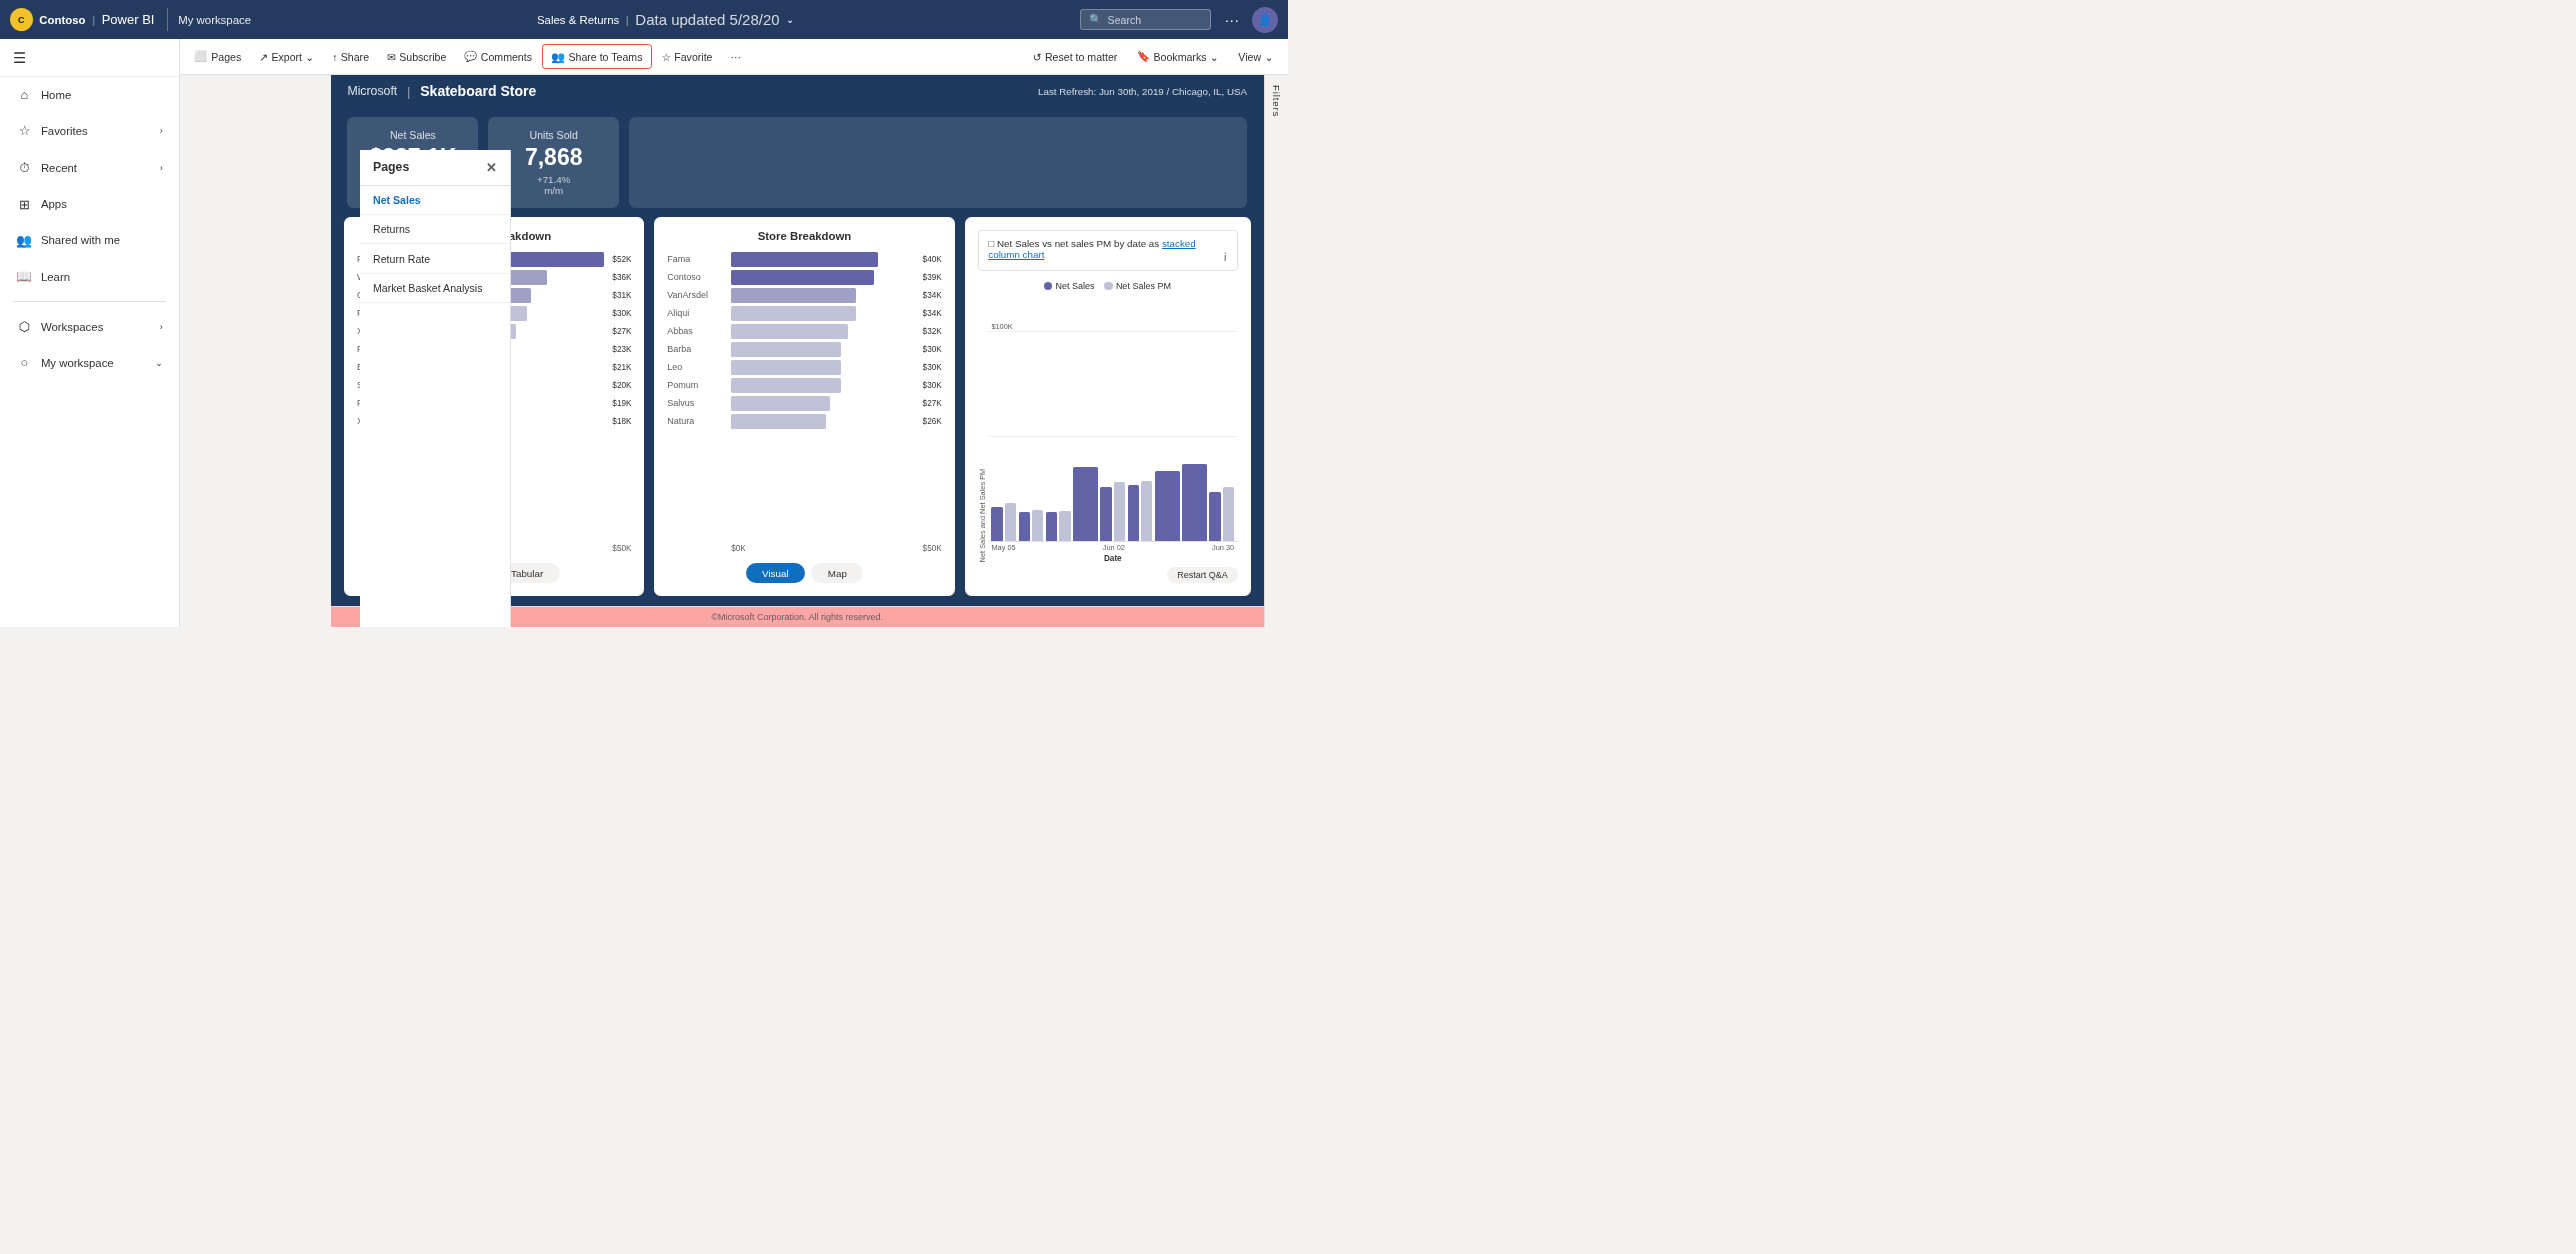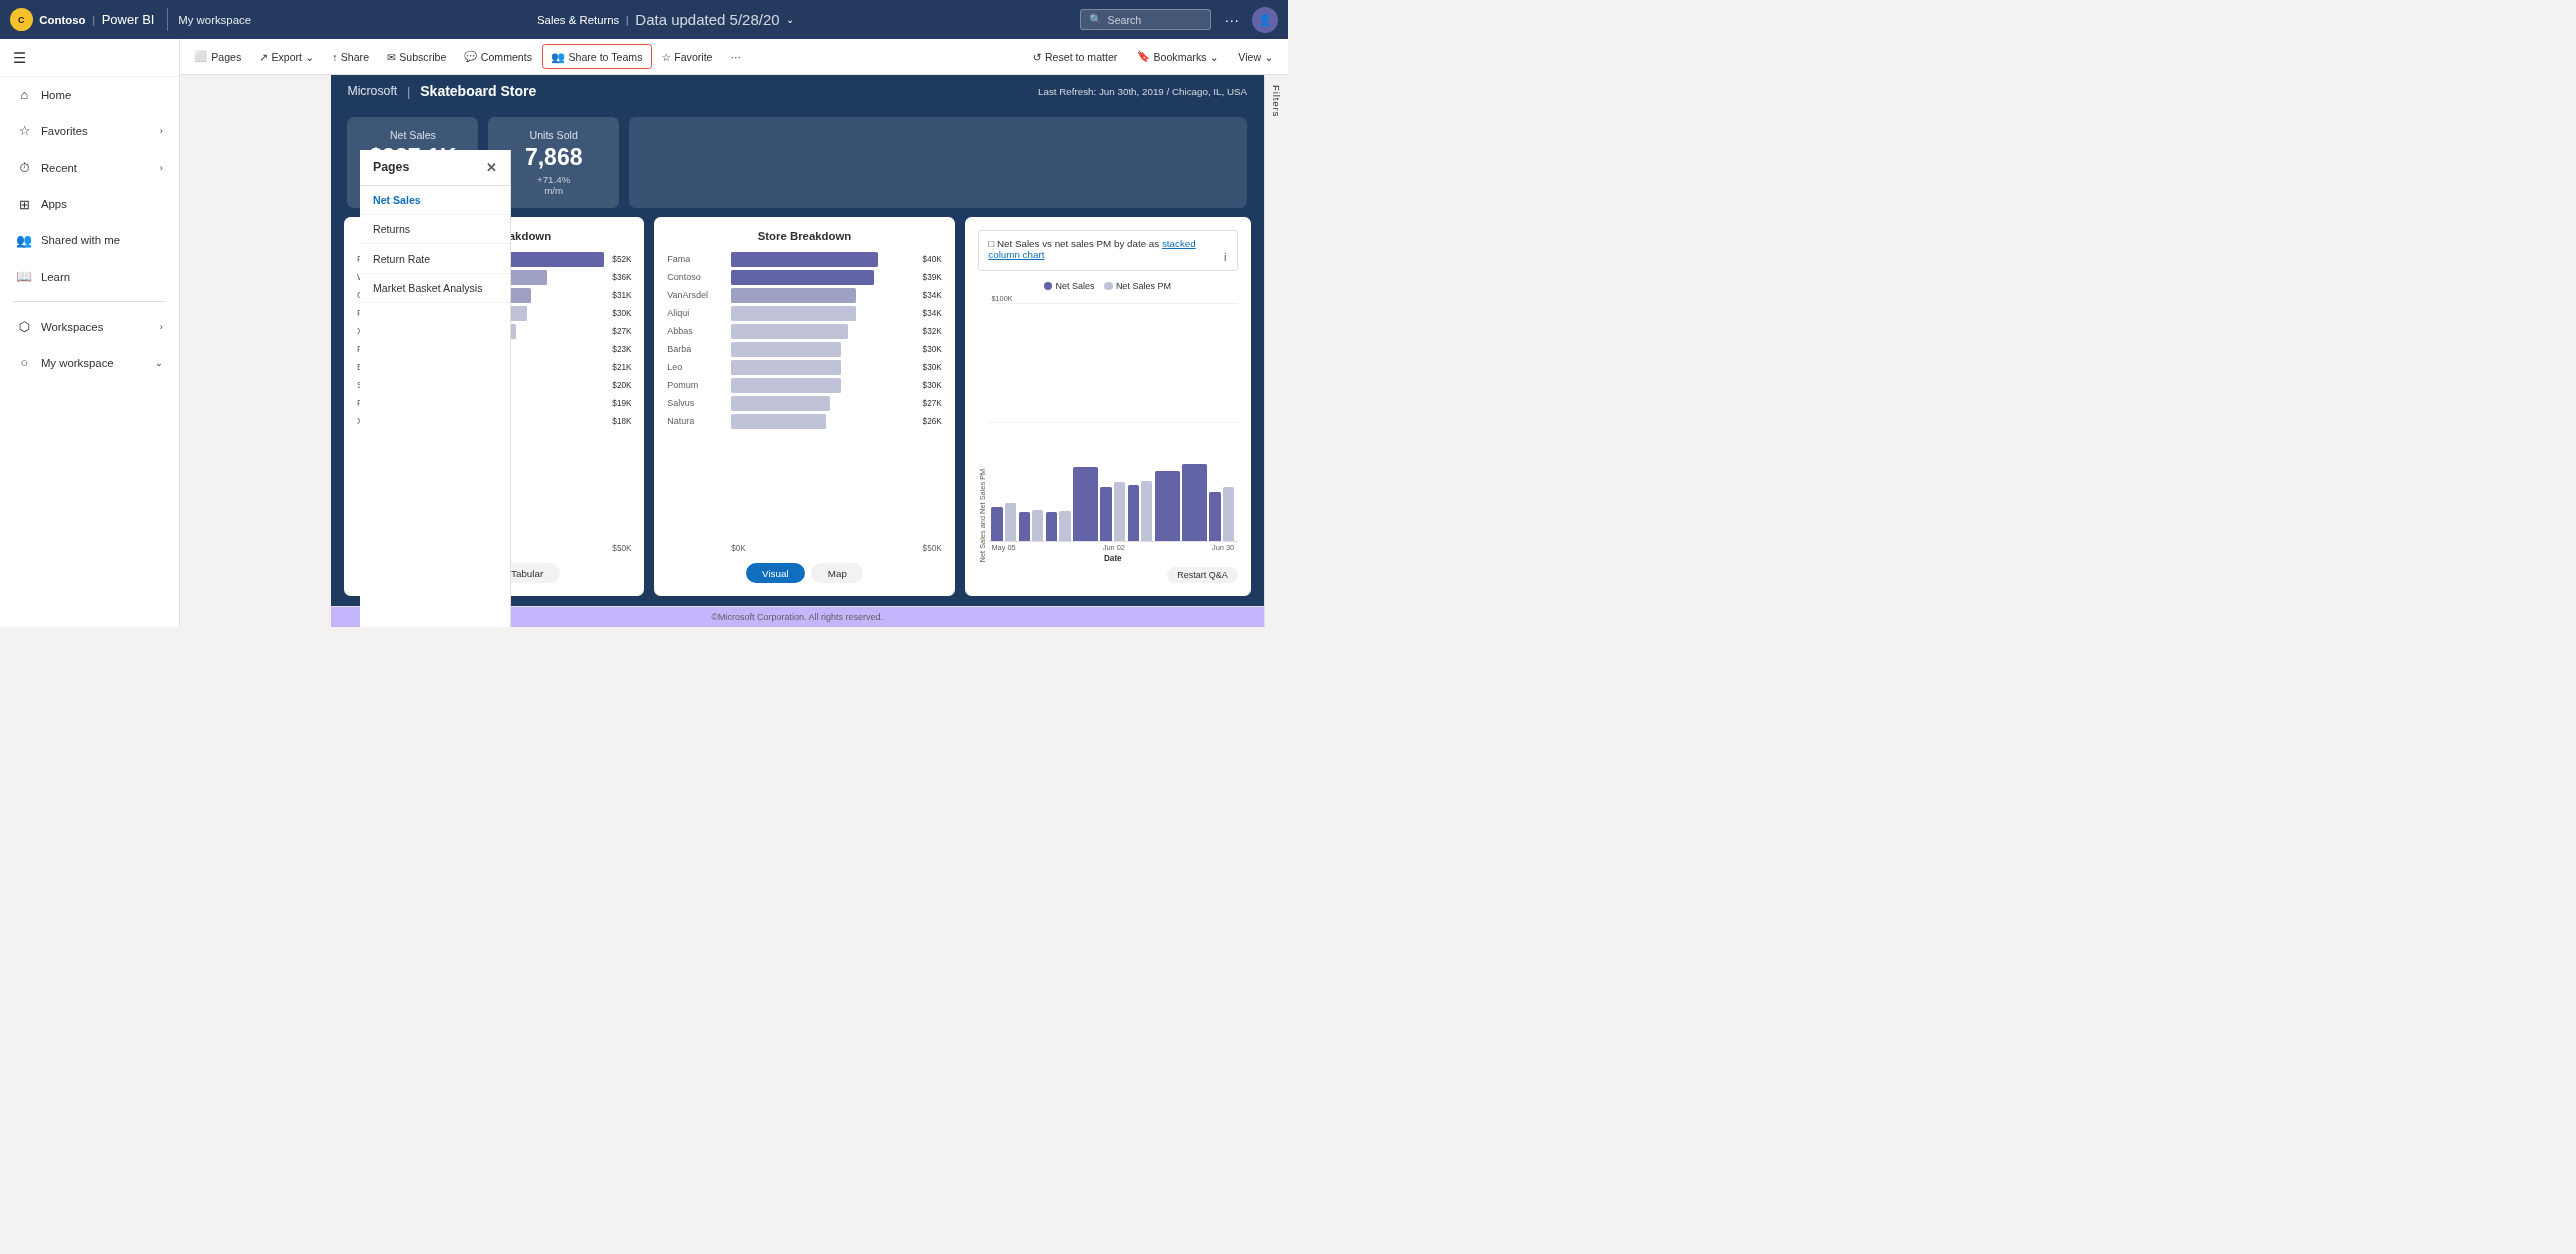--- a/index.html
+++ b/index.html
@@ -357,21 +357,21 @@
       cursor: pointer;
       display: flex;
       align-items: center;
       justify-content: flex-start;
       width: 24.5px;
       letter-spacing: 0.8px;
     }
 
     
     .report-footer {
-      background: #c4b5fd;
+      background: #fca5a5;
       text-align: center;
       font-size: 9px;
       color: #605e5c;
       padding: 4.9px;
       border-top: 0.8px solid #e0e0e0;
     }
 
     .report-main {
       flex: 1;
       display: flex;
@@ -765,21 +765,21 @@
                   <span>Net Sales</span>
                 </div>
                 <div class="legend-item">
                   <div class="legend-dot" style="background:#c0c2d8;"></div>
                   <span>Net Sales PM</span>
                 </div>
               </div>
               <div style="flex:1;display:flex;position:relative;">
                 <div style="writing-mode:vertical-rl;text-orientation:mixed;transform:rotate(180deg);font-size:7.4px;color:#605e5c;white-space:nowrap;margin-right:1.6px;">Net Sales and Net Sales PM</div>
                 <div style="flex:1;display:flex;flex-direction:column;">
-                  <div style="display:flex;justify-content:space-between;font-size:7.4px;color:#605e5c;padding:0 3.3px;">
+                  <div style="display:flex;justify-content:space-between;font-size:7.4px;color:#605e5c;padding:0 3.3px;margin-top:28px;">
                     <span>$100K</span>
                   </div>
                   <div style="flex: 1 1 0%; display: flex; align-items: flex-end; gap: 2.5px; padding: 0px 3.3px; border-bottom: 0.8px solid rgb(224, 224, 224); position: relative; height: 98px;" id="col-bars">
 
                     <div style="position:absolute;top:0;left:0;right:0;height:0.8px;background:#f0f0f0;"></div>
                     <div style="position:absolute;top:50%;left:0;right:0;height:0.8px;background:#f0f0f0;"></div>
                   <div class="column-group" style="height: 98px; align-items: flex-end;">
                         <div class="col-bar" style="height: 34px; background: rgb(98, 100, 167); min-width: 9.8px;"></div>
                         <div class="col-bar" style="height: 38px; background: rgb(192, 194, 216); min-width: 9.8px;"></div>
                       </div>

